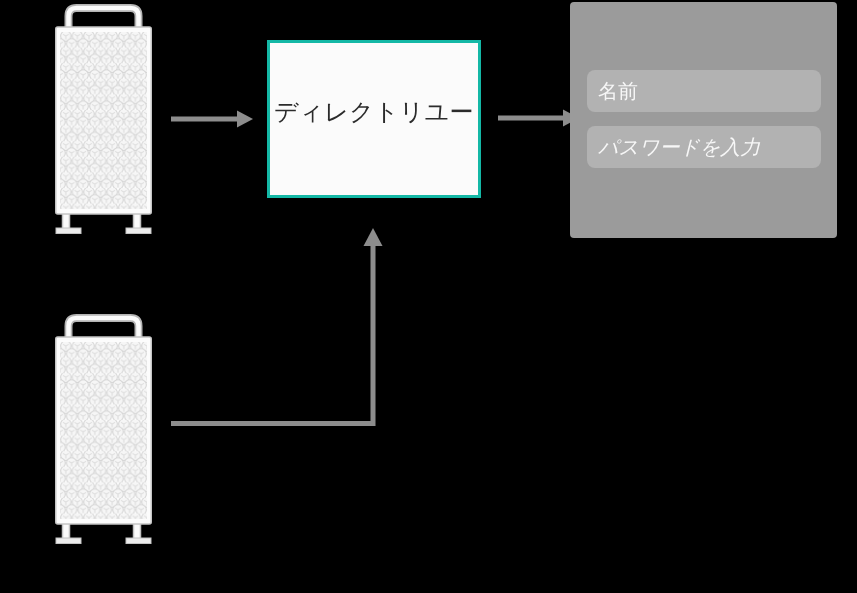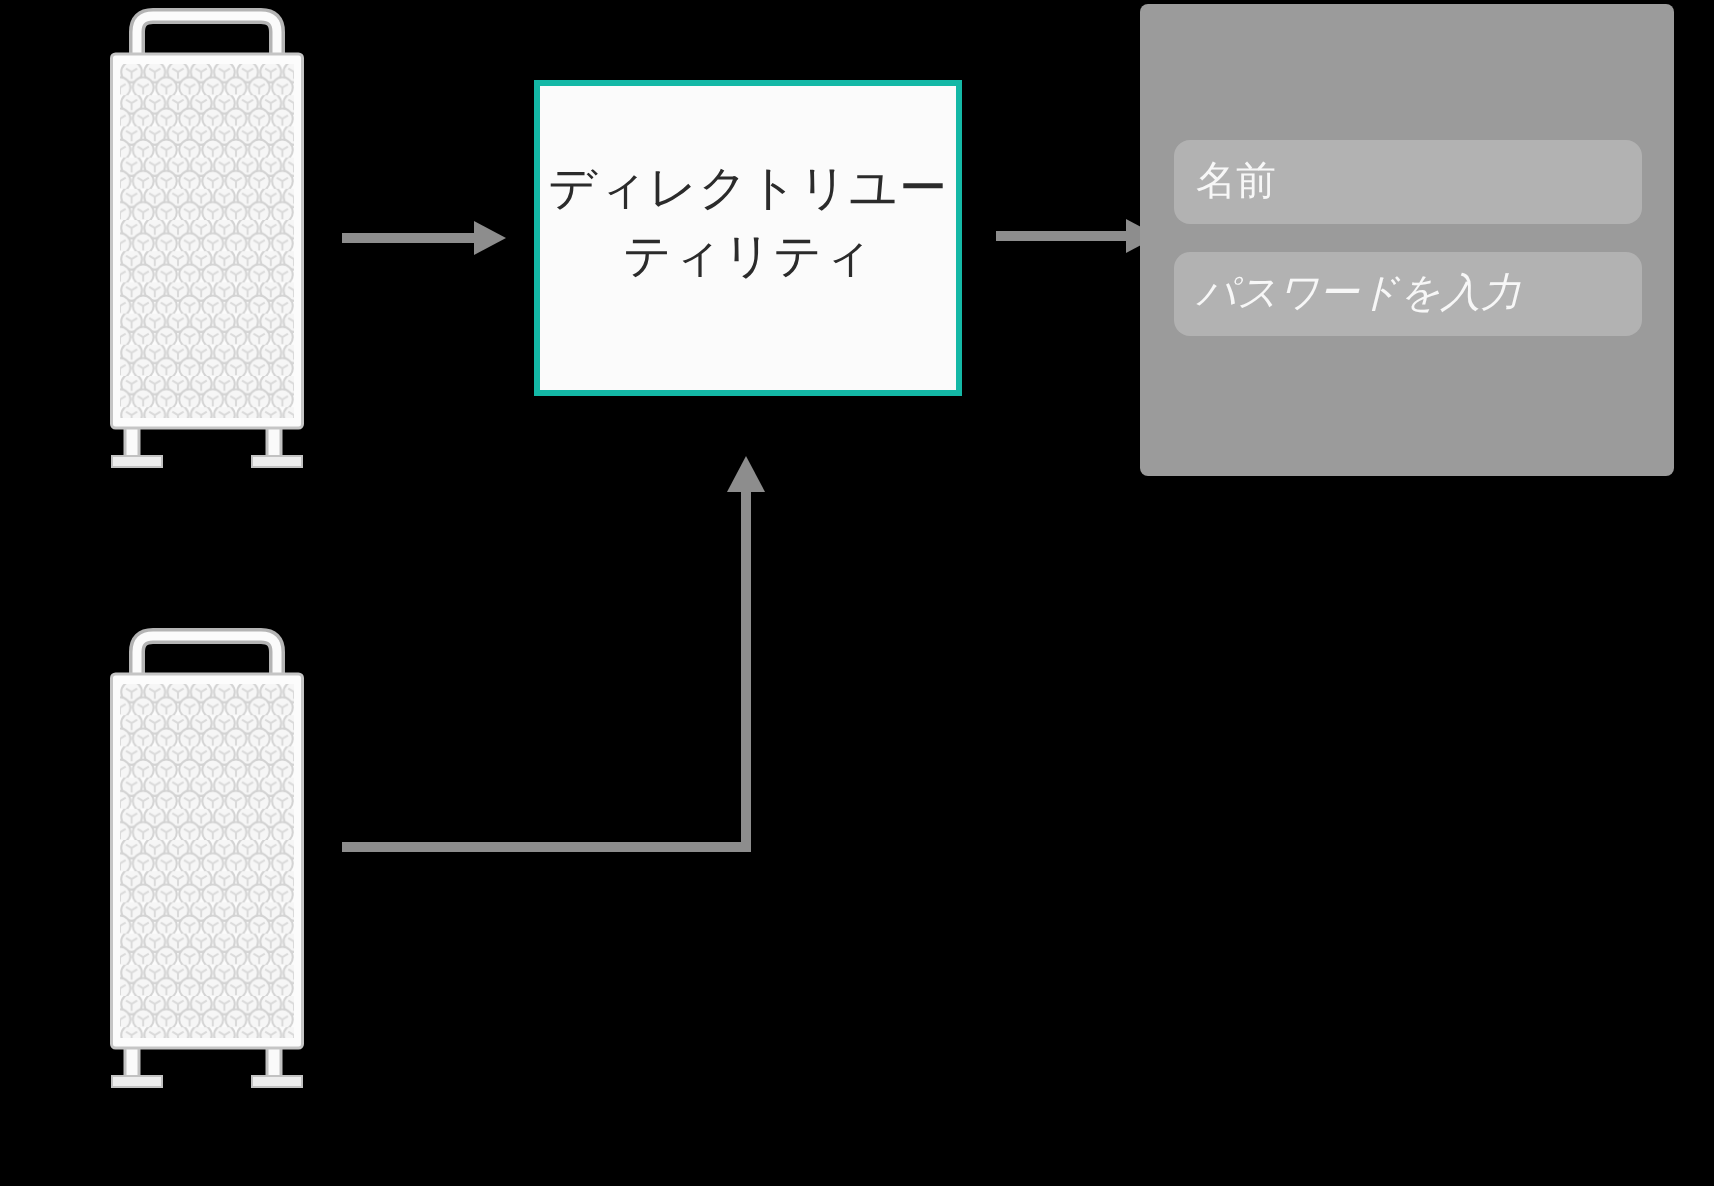--- a/index.html
+++ b/index.html
@@ -141,21 +141,20 @@
       </g>
       <g>
         <path d="M171,423.5 H373 V246" fill="none" stroke-width="5"></path>
         <polygon points="363.5,246 373,228 382.5,246" stroke="none"></polygon>
       </g>
     </g>
   </svg>
 
   <div class="du-box">
     <span class="line">ディレクトリユー</span>
-    <span class="line">ティリティ</span>
   </div>
 
   <div class="login-panel">
     <input class="login-field field-name" type="text" readonly="" placeholder="名前" style="">
     <input class="login-field field-password" type="text" readonly="" placeholder="パスワードを入力" style="">
   </div>
 
 </div>
 
 </body></html>

